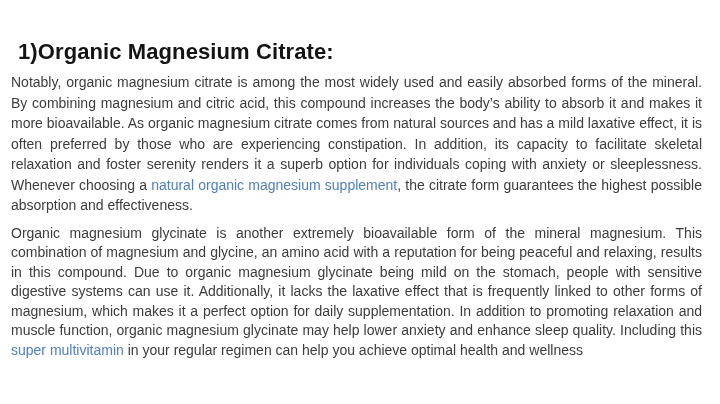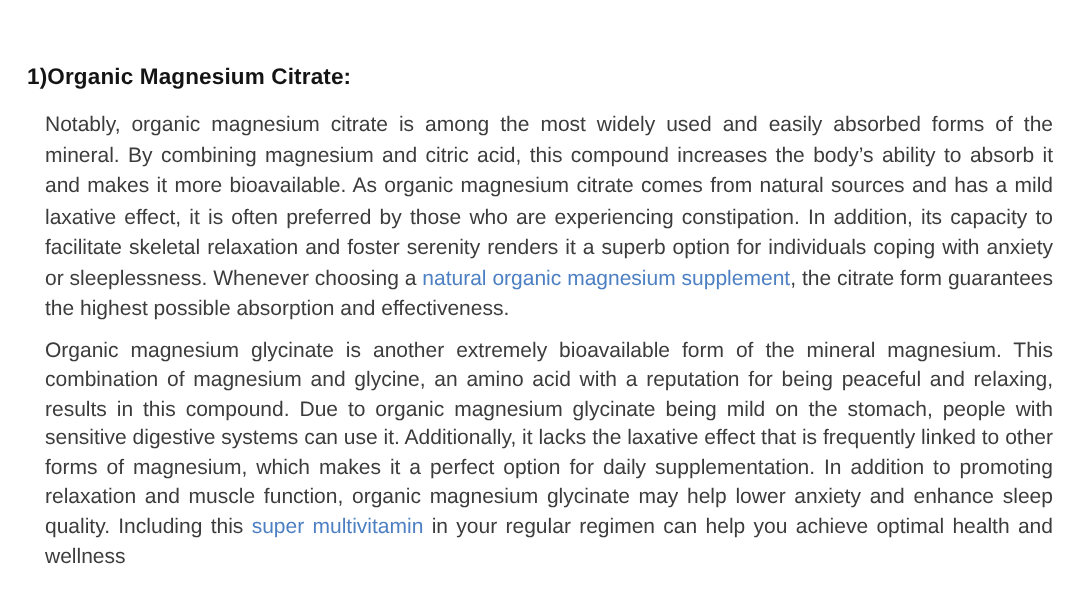--- a/index.html
+++ b/index.html
@@ -10,30 +10,30 @@
   .page {
     position: relative;
     width: 720px;
     height: 404px;
     overflow: hidden;
     background: var(--page-bg, #ffffff);
     font-family: "Liberation Sans", sans-serif;
   }
   .heading {
     margin: 0 18px 0 18px;
-    font-size: 15px;
+    font-size: 22px;
     line-height: 24px;
     font-weight: bold;
     color: var(--heading-color, #141414);
     letter-spacing: 0.1px;
   }
   .heading.first { margin-top: 40px; }
   .heading.second { margin-top: 16px; }
   .body-text {
-    margin: 0 18px 0 30px;
+    margin: 0 18px 0 11px;
     font-size: 14px;
     color: var(--text-color, #3c3c3c);
     text-align: justify;
     text-justify: inter-word;
   }
   .body-text.p1 { margin-top: 8px; line-height: 20.5px; }
   .body-text.p2 { margin-top: 8px; line-height: 19.6px; }
   .inline-link {
     color: var(--link-color, #4d7fc3);
     text-decoration: none;

